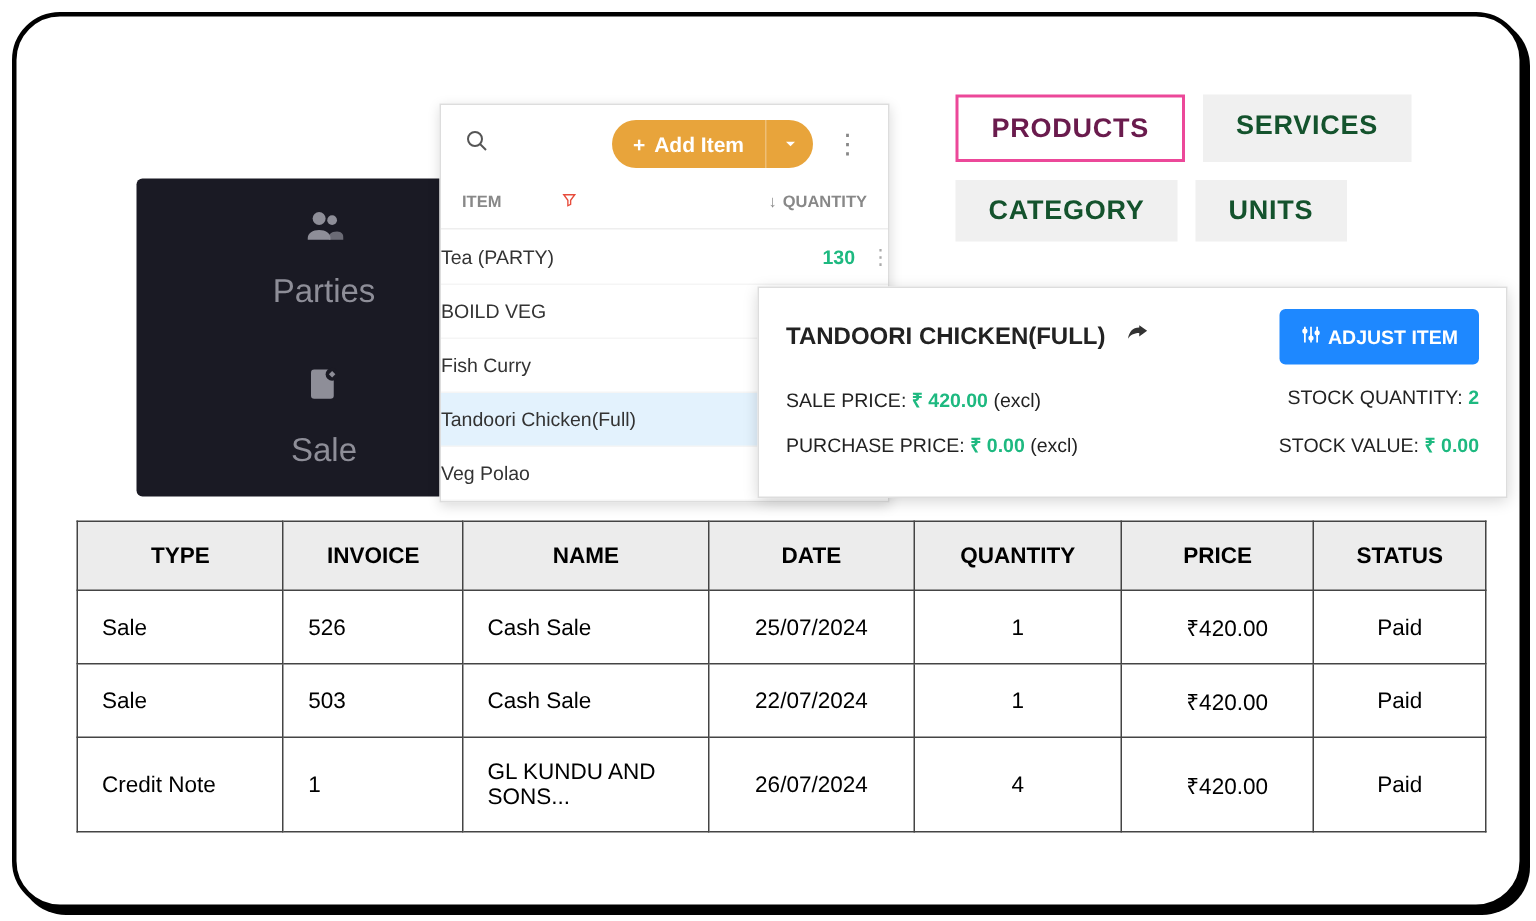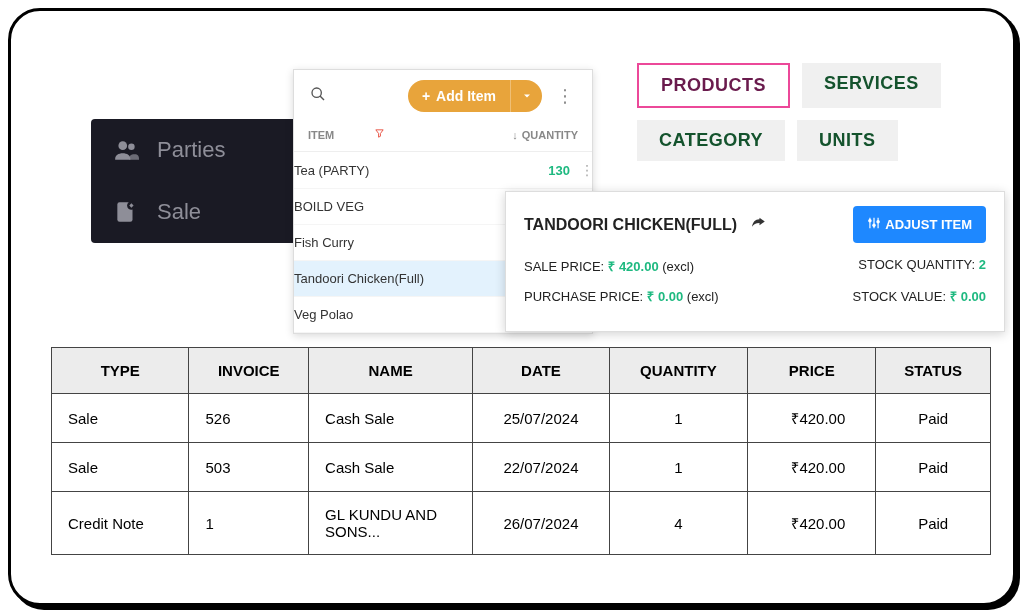--- a/index.html
+++ b/index.html
@@ -10,21 +10,21 @@
     box-shadow: 4px 4px 0 #000;
   }
 
   
   .sidebar {
     position: absolute; top: 108px; left: 80px; width: 250px; background: #1a1a24;
     border-radius: 4px;
   }
   .sidebar-item {
     display: flex; align-items: center; gap: 18px; padding: 18px 22px;
-    color: #8e8e98; font-size: 22px; font-weight: 500; cursor: pointer;
+    color: #8e8e98; font-size: 22px; font-weight: 500; cursor: pointer; flex-direction: column;
   }
   .sidebar-item.active {
     background: #000; color: #fff; border: 2px solid #c62828; font-weight: 700;
   }
   .sidebar-icon { width: 26px; height: 26px; display: inline-block; }
 
   
   .item-panel {
     position: absolute; top: 58px; left: 282px; width: 300px; background: #fff;
     border: 1px solid #ddd; box-shadow: 0 2px 8px rgba(0,0,0,.15);

